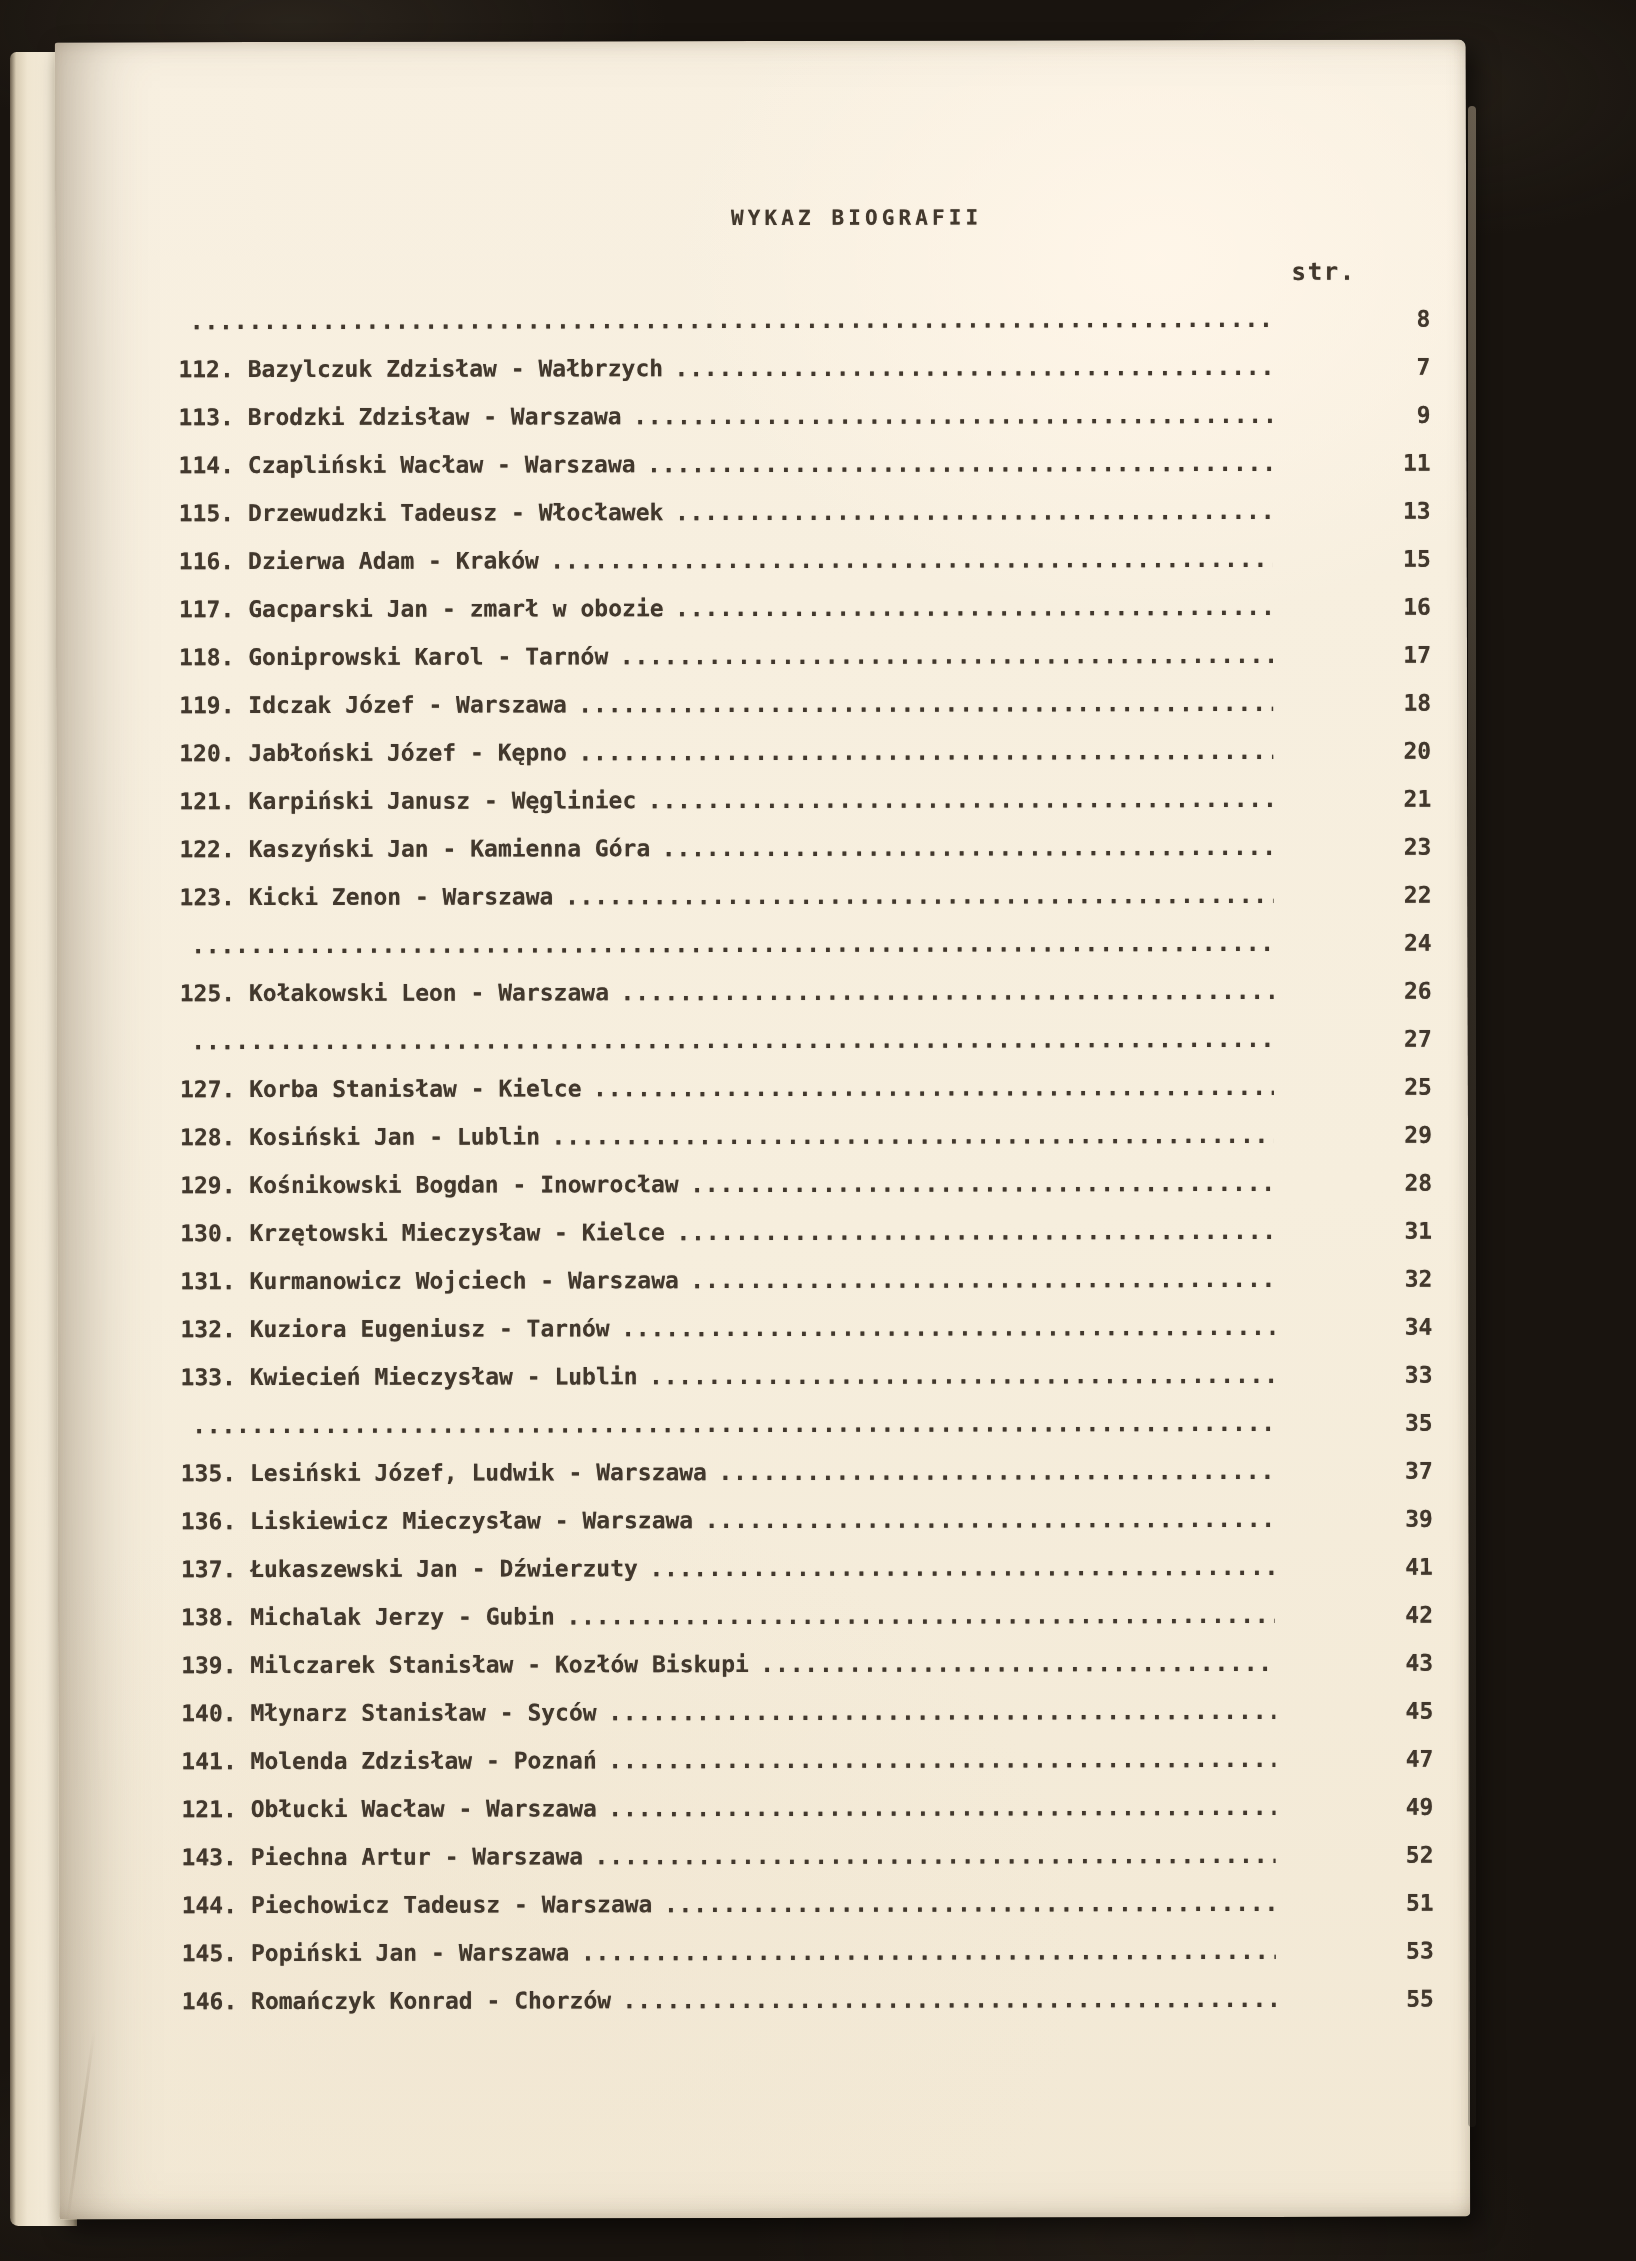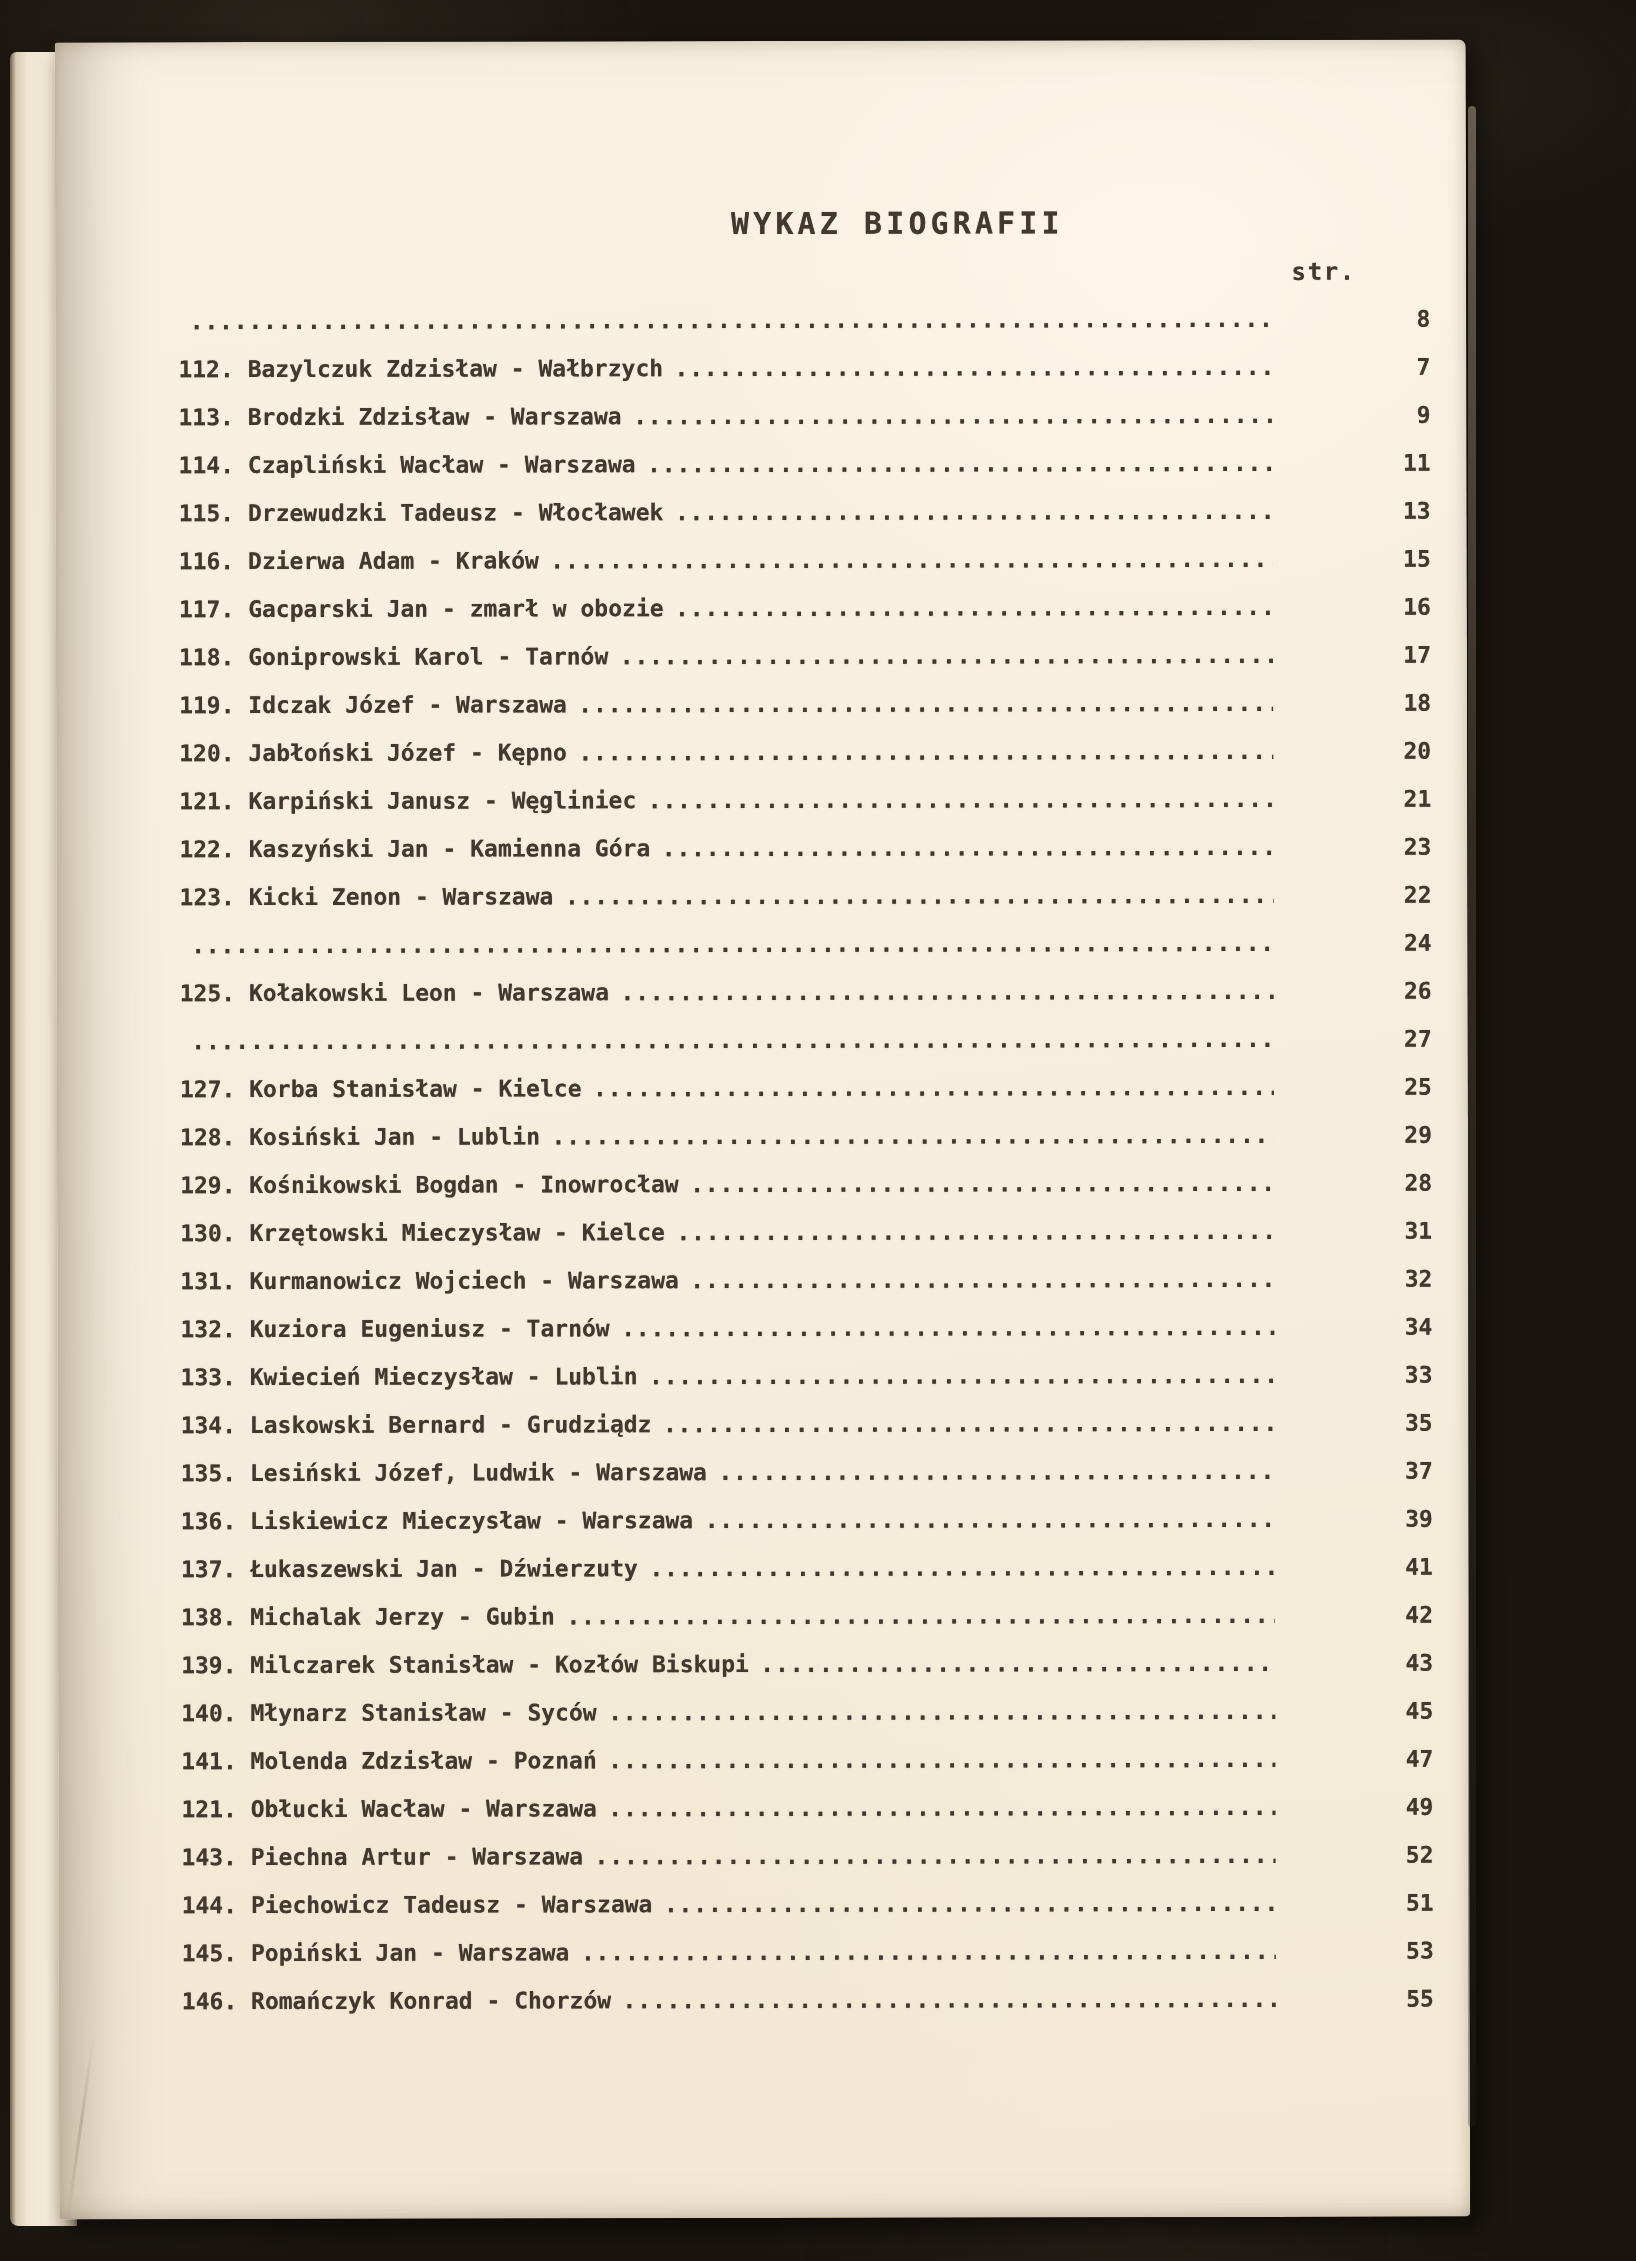--- a/index.html
+++ b/index.html
@@ -50,21 +50,21 @@
   #crease {
     position: absolute; left: 79px; top: 2030px; width: 2.5px; height: 196px;
     transform: rotate(8deg);
     background: linear-gradient(180deg, rgba(120,100,72,0), rgba(120,100,72,.25), rgba(120,100,72,0));
   }
 
   .ink { color: #42382d; text-shadow: 0 0 0.8px rgba(66,56,45,.55); font-weight: bold; }
 
   #page-title {
     position: absolute; left: 676px; top: 165px;
-    font-size: 30px; letter-spacing: 4.1px; white-space: nowrap;
+    font-size: 21px; letter-spacing: 4.1px; white-space: nowrap;
   }
 
   #str-header {
     position: absolute; top: 218px; right: 36px; width: 213px;
     text-align: center; font-size: 24px; letter-spacing: 1.6px;
   }
 
   #toc-list {
     position: absolute; left: 0; top: 255px; width: 100%;
   }
@@ -206,21 +206,20 @@
         <span class="toc-entry ink">132. Kuziora Eugeniusz - Tarnów</span>
         <span class="dot-leader ink">..........................................................................................</span>
         <span class="page-number ink">34</span>
       </div>
       <div class="toc-row">
         <span class="toc-entry ink">133. Kwiecień Mieczysław - Lublin</span>
         <span class="dot-leader ink">..........................................................................................</span>
         <span class="page-number ink">33</span>
       </div>
       <div class="toc-row">
-        <span class="toc-entry ink">134. Laskowski Bernard - Grudziądz</span>
         <span class="dot-leader ink">..........................................................................................</span>
         <span class="page-number ink">35</span>
       </div>
       <div class="toc-row">
         <span class="toc-entry ink">135. Lesiński Józef, Ludwik - Warszawa</span>
         <span class="dot-leader ink">..........................................................................................</span>
         <span class="page-number ink">37</span>
       </div>
       <div class="toc-row">
         <span class="toc-entry ink">136. Liskiewicz Mieczysław - Warszawa</span>

